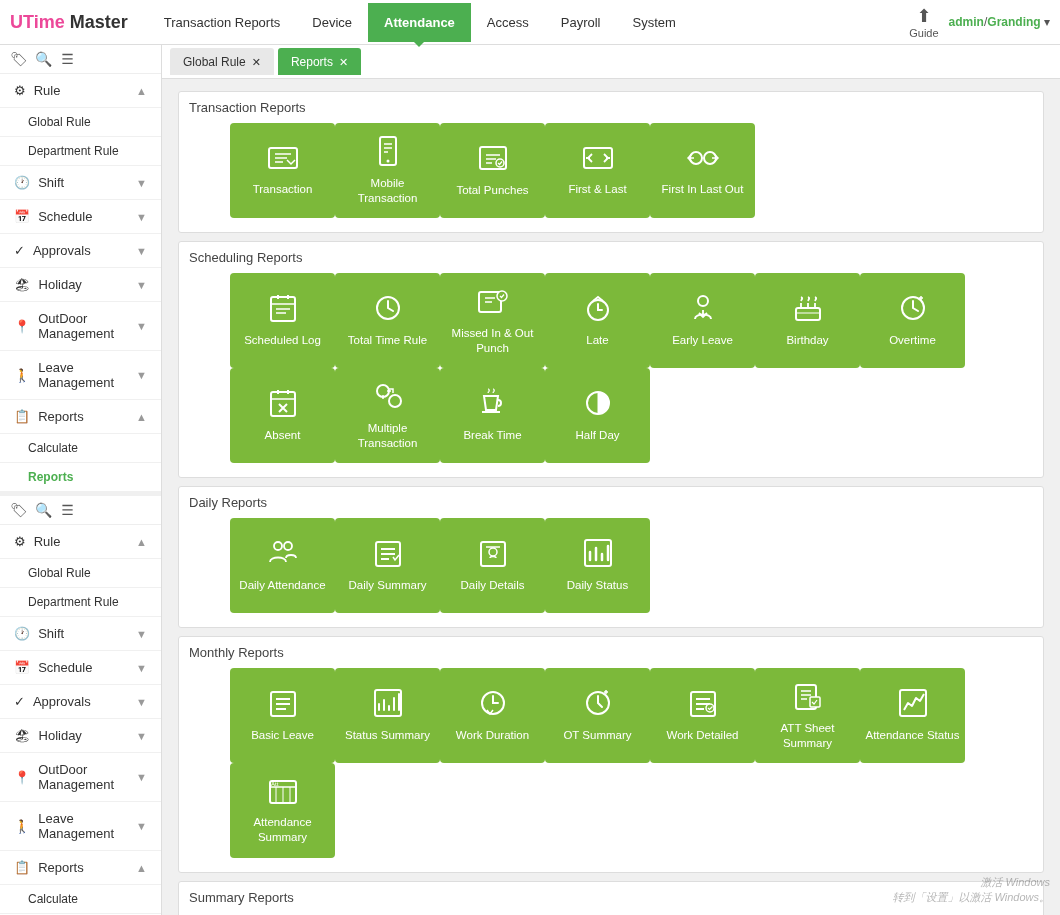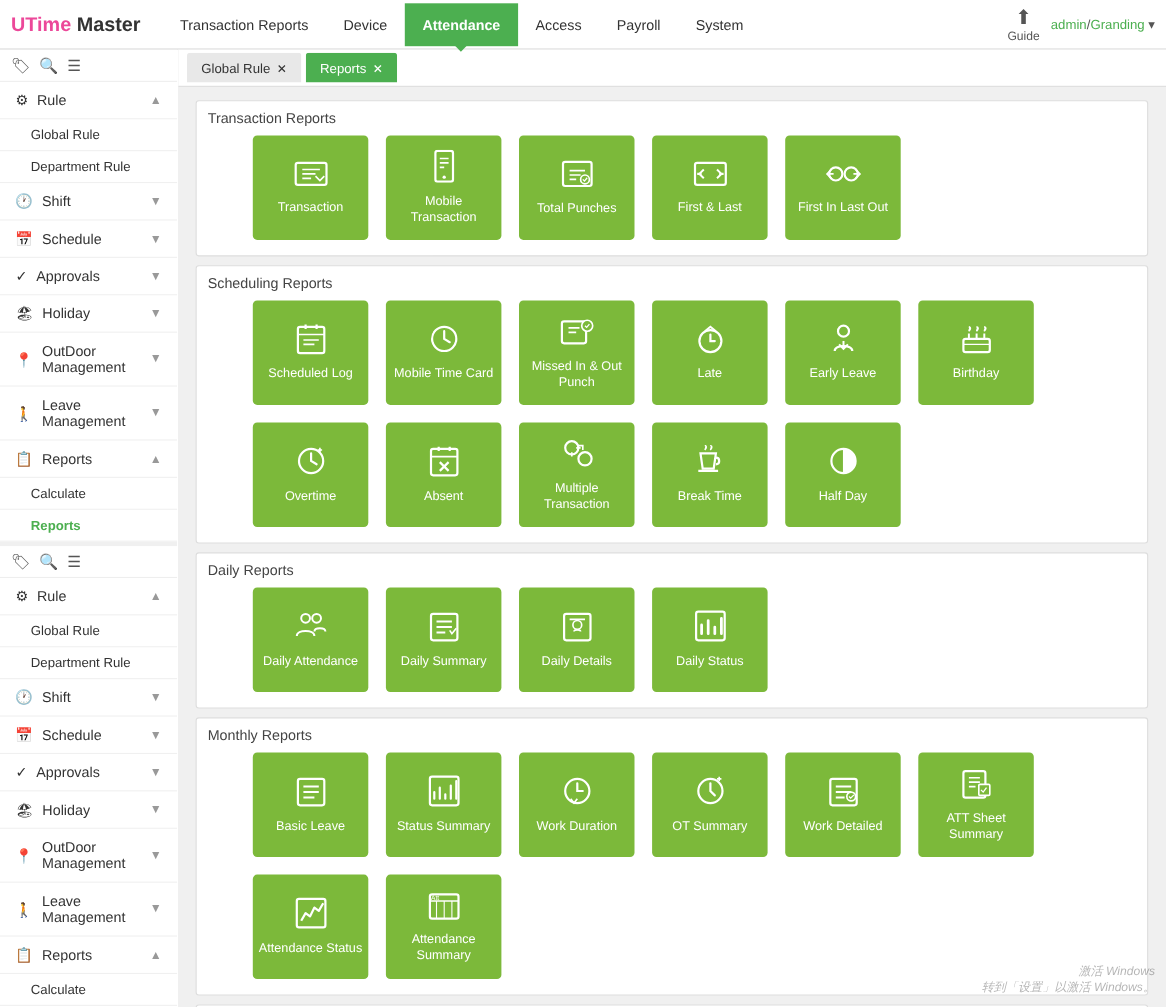--- a/index.html
+++ b/index.html
@@ -62,21 +62,21 @@
     .guide-btn {
       display: flex;
       flex-direction: column;
       align-items: center;
       font-size: 11px;
       color: #555;
       cursor: pointer;
     }
     .guide-icon { font-size: 18px; }
     .user-info { font-size: 12px; color: #555; cursor: pointer; }
-    .user-info span { color: #4caf50; font-weight: normal; }
+    .user-info span { color: #4caf50; font-weight: bold; }
 
     
     .main-layout {
       display: flex;
       height: calc(100vh - 45px);
       overflow: hidden;
     }
 
     
     .sidebar {
@@ -153,21 +153,21 @@
       flex: 1;
       overflow-y: auto;
       background: #f0f0f0;
     }
     .content-inner { padding: 12px 16px; }
 
     
     .cards-grid {
       display: flex;
       flex-wrap: wrap;
-      gap: 16px;
+      gap: 0;
       margin-bottom: 6px;
       padding-left: 41px;
     }
     .card {
       background: #7cb93a;
       color: white;
       width: 105px;
       height: 95px;
       display: flex;
       flex-direction: column;
@@ -481,21 +481,21 @@
               </div>
               <div class="card-label">Scheduled Log</div>
             </div>
             <div class="card">
               <div class="card-icon">
                 <svg width="30" height="30" viewBox="0 0 30 30" fill="none">
                   <circle cx="15" cy="15" r="11" stroke="white" stroke-width="2" fill="none"></circle>
                   <path d="M15 8 L15 15 L20 18" stroke="white" stroke-width="2" fill="none" stroke-linecap="round"></path>
                 </svg>
               </div>
-              <div class="card-label">Mobile Time Card</div>
+              <div class="card-label">Total Time Rule</div>
             </div>
             <div class="card">
               <div class="card-icon">
                 <svg width="32" height="30" viewBox="0 0 32 30" fill="none">
                   <rect x="2" y="6" width="22" height="20" rx="2" stroke="white" stroke-width="2" fill="none"></rect>
                   <path d="M8 12 H18 M8 16 H15" stroke="white" stroke-width="1.5"></path>
                   <circle cx="25" cy="10" r="5" fill="#7cb93a" stroke="white" stroke-width="1.5"></circle>
                   <path d="M23 10 L24.5 11.5 L27 8.5" stroke="white" stroke-width="1.2"></path>
                 </svg>
               </div>

